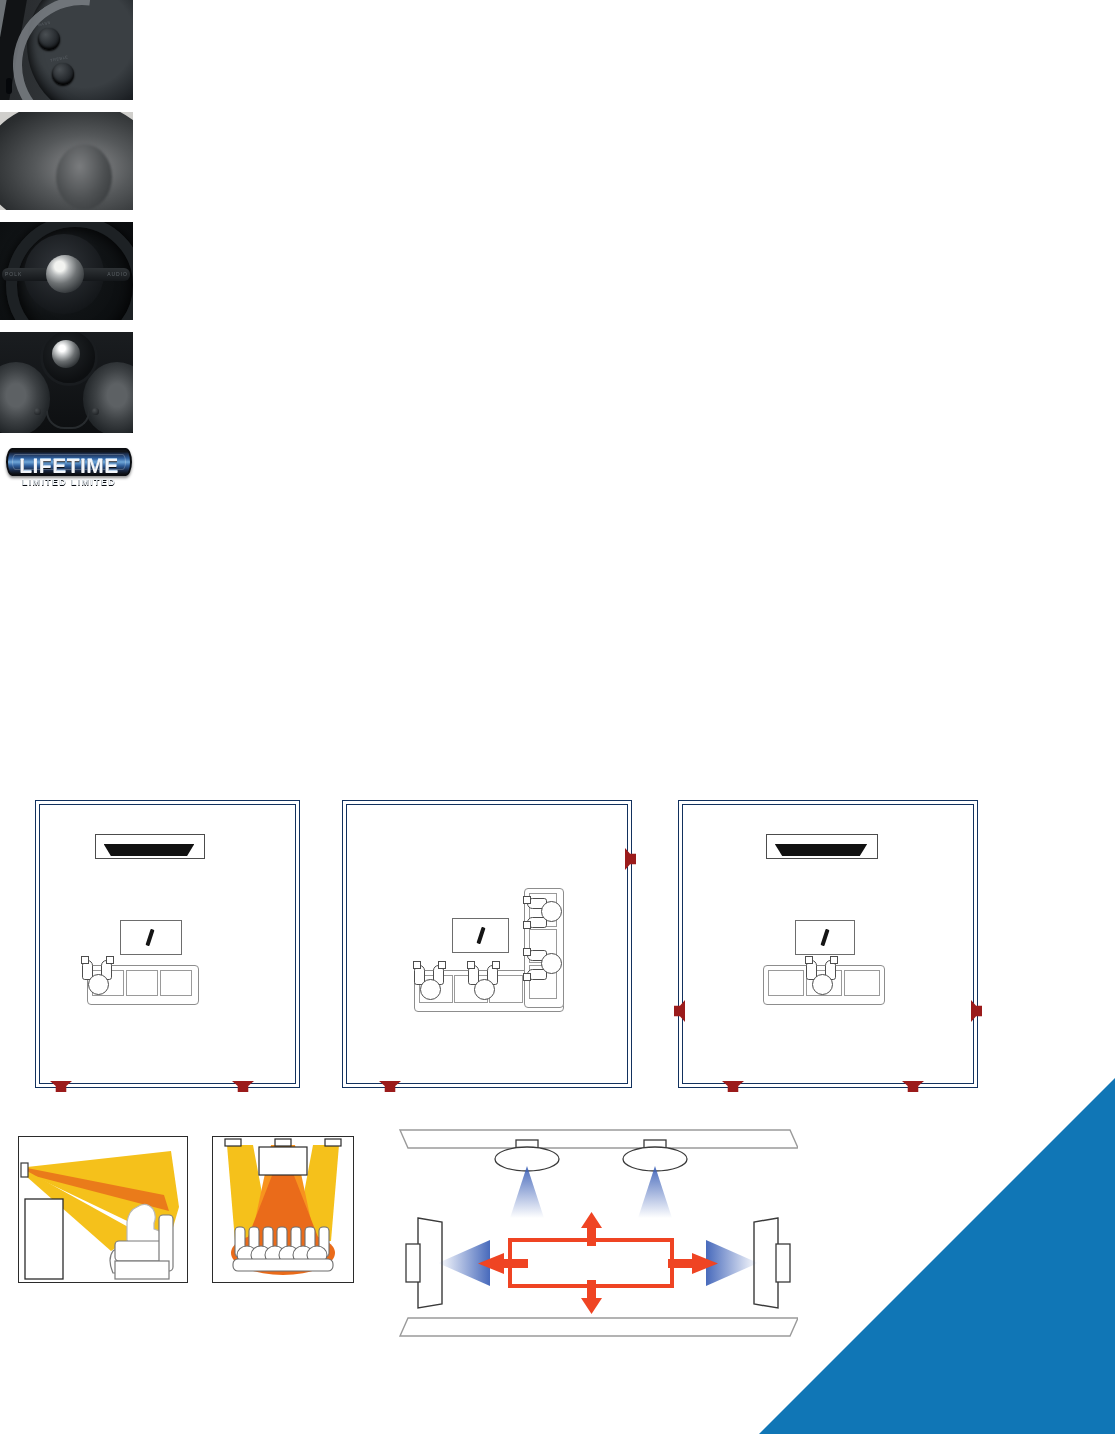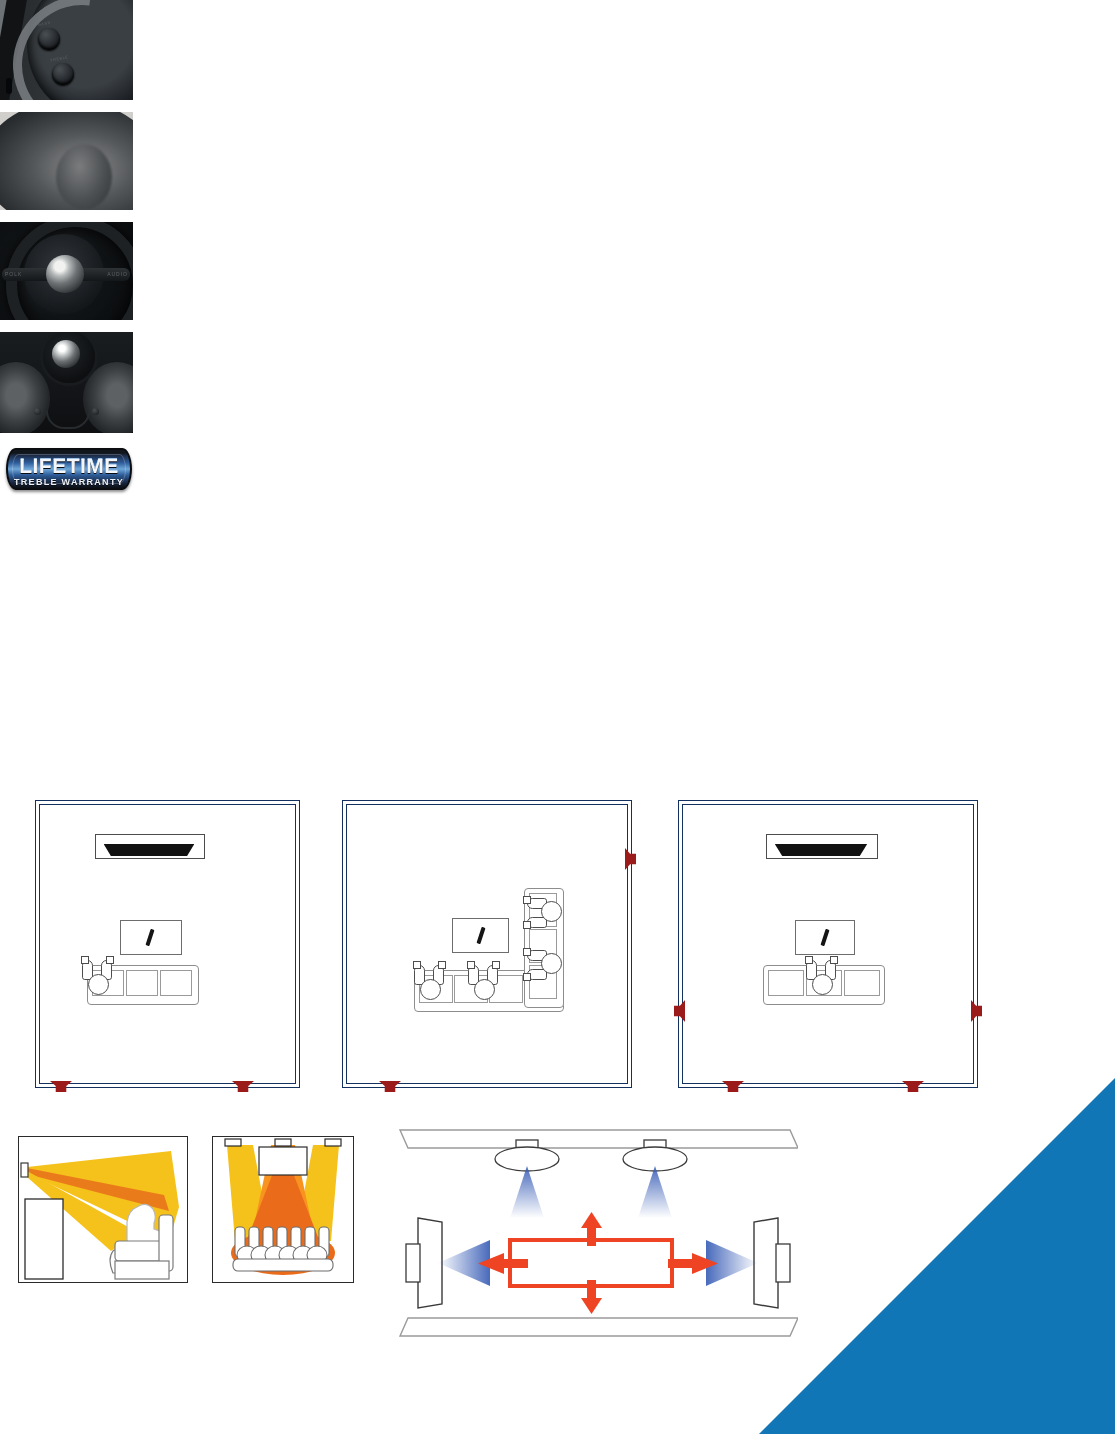--- a/index.html
+++ b/index.html
@@ -54,21 +54,21 @@
   .p4-tw-o{position:absolute;left:40px;top:-4px;width:52px;height:52px;border-radius:50%;
     background:radial-gradient(circle at 42% 38%,#23272a,#0d0f11 70%);border:3px solid #191c1f;}
   .p4-tw{position:absolute;left:52px;top:8px;width:28px;height:28px;border-radius:50%;
     background:radial-gradient(circle at 36% 30%,#ffffff 0 12%,#c6c9ca 26%,#6a6e70 50%,#24282b 82%,#111315);}
   .p4-screw{position:absolute;width:7px;height:7px;border-radius:50%;
     background:radial-gradient(circle at 35% 30%,#4a4e51,#14171a);}
   .p4-slot{position:absolute;left:46px;bottom:4px;width:40px;height:16px;border-radius:0 0 20px 20px;
     border:2px solid #272b2e;border-top:none;}
 
   
-  .badge{position:absolute;left:6px;top:448px;width:126px;height:42px;}
+  .badge{position:absolute;left:6px;top:448px;width:126px;height:28px;}
   .badge-shape{position:absolute;inset:0;border-radius:10px/22px;
     background:linear-gradient(180deg,#11151c 0 8%,#1b2a46 14%,#2f5e9c 34%,#6ea6d8 50%,
                #2d5c98 66%,#182640 86%,#0c0f14 100%);
     border:2px solid #0b0d11;box-shadow:0 2px 3px rgba(0,0,0,.45);}
   .badge-shape::after{content:"";position:absolute;left:4px;right:4px;top:4px;bottom:4px;
     border:1px solid rgba(255,255,255,.22);border-radius:8px/18px;}
   .badge-l1{position:absolute;left:0;right:0;top:6px;text-align:center;
     font-weight:bold;font-size:21px;letter-spacing:.5px;color:#f3f6fa;
     text-shadow:0 1px 0 #0a0d12,0 -1px 0 #9fc3e6;font-family:"Liberation Sans",sans-serif;}
   .badge-l2{position:absolute;left:0;right:0;top:29px;text-align:center;
@@ -158,21 +158,21 @@
     <div class="p4-tw"></div>
     <div class="p4-screw" style="left:34px;bottom:18px;"></div>
     <div class="p4-screw" style="right:34px;bottom:18px;"></div>
     <div class="p4-slot"></div>
   </div>
 </div>
 
 <div class="badge">
   <div class="badge-shape"></div>
   <div class="badge-l1">LIFETIME</div>
-  <div class="badge-l2">TREBLE WARRANTY</div>
+  <div class="badge-l2">LIMITED LIMITED</div>
 </div>
 
 <div class="room" style="left:35px;top:800px;width:265px;height:288px;">
   <div class="room-outer"></div>
   <div class="room-inner"></div>
 
   <div class="screen" style="left:60px;top:34px;width:108px;height:26px;">
     <div class="face"></div>
       <div class="body"></div>
       <div class="dark"></div>

